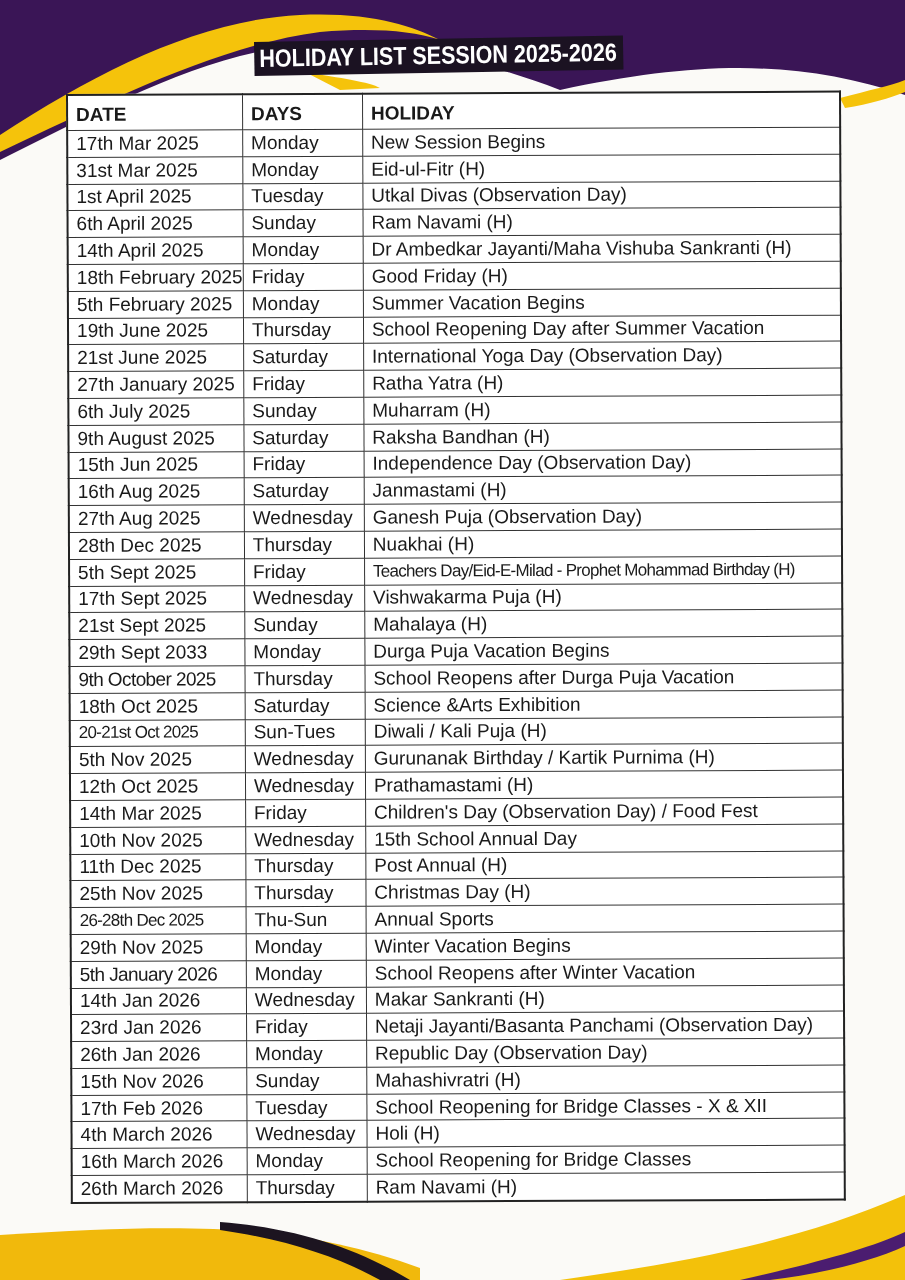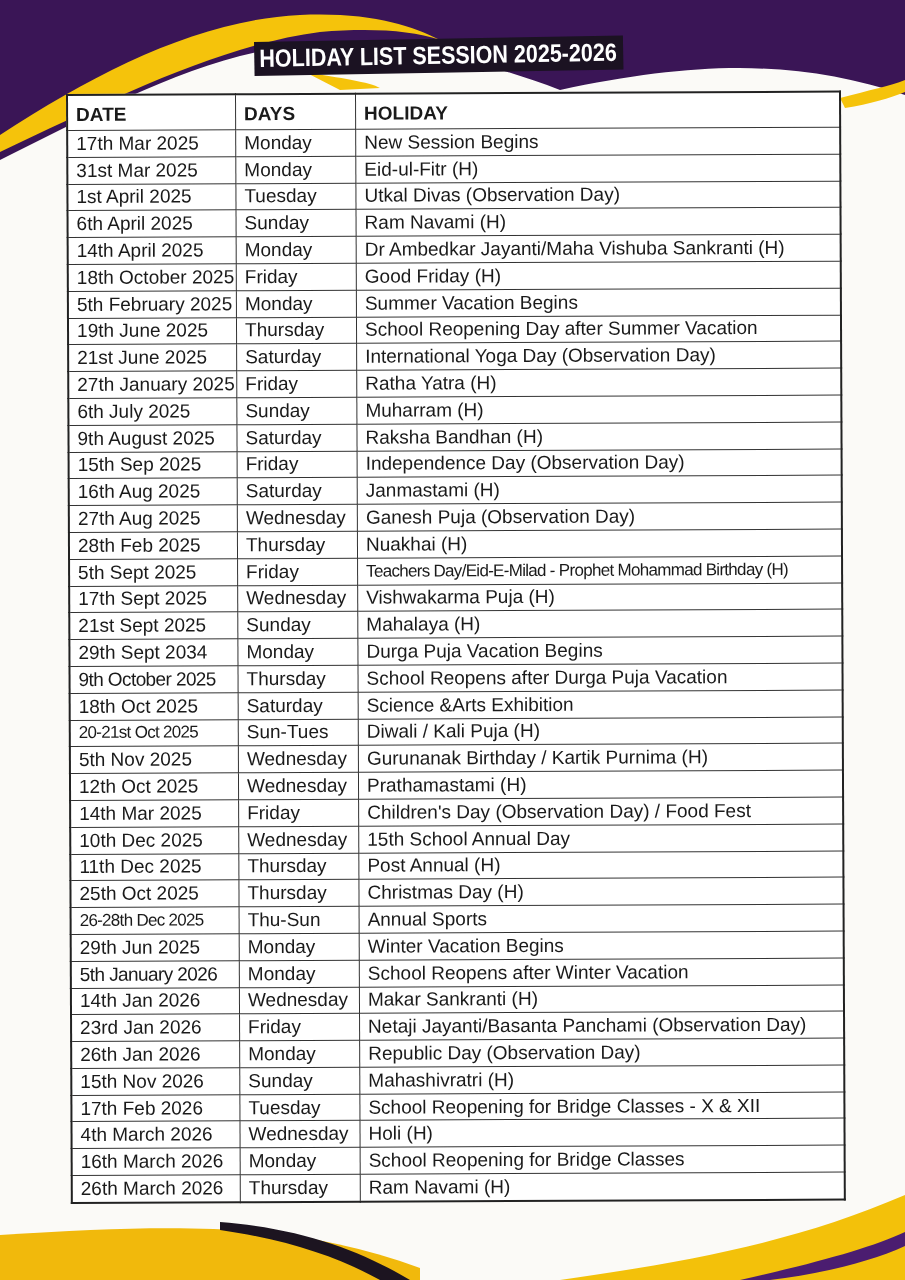--- a/index.html
+++ b/index.html
@@ -62,21 +62,21 @@
         <td class="c-date">6th April 2025</td>
         <td class="c-day">Sunday</td>
         <td class="c-hol">Ram Navami (H)</td>
       </tr>
       <tr>
         <td class="c-date">14th April 2025</td>
         <td class="c-day">Monday</td>
         <td class="c-hol">Dr Ambedkar Jayanti/Maha Vishuba Sankranti (H)</td>
       </tr>
       <tr>
-        <td class="c-date">18th October 2025</td>
+        <td class="c-date">18th February 2025</td>
         <td class="c-day">Friday</td>
         <td class="c-hol">Good Friday (H)</td>
       </tr>
       <tr>
         <td class="c-date">5th February 2025</td>
         <td class="c-day">Monday</td>
         <td class="c-hol">Summer Vacation Begins</td>
       </tr>
       <tr>
         <td class="c-date">19th June 2025</td>
@@ -97,56 +97,56 @@
         <td class="c-date">6th July 2025</td>
         <td class="c-day">Sunday</td>
         <td class="c-hol">Muharram (H)</td>
       </tr>
       <tr>
         <td class="c-date">9th August 2025</td>
         <td class="c-day">Saturday</td>
         <td class="c-hol">Raksha Bandhan (H)</td>
       </tr>
       <tr>
-        <td class="c-date">15th Sep 2025</td>
+        <td class="c-date">15th Jun 2025</td>
         <td class="c-day">Friday</td>
         <td class="c-hol">Independence Day (Observation Day)</td>
       </tr>
       <tr>
         <td class="c-date">16th Aug 2025</td>
         <td class="c-day">Saturday</td>
         <td class="c-hol">Janmastami (H)</td>
       </tr>
       <tr>
         <td class="c-date">27th Aug 2025</td>
         <td class="c-day">Wednesday</td>
         <td class="c-hol">Ganesh Puja (Observation Day)</td>
       </tr>
       <tr>
-        <td class="c-date">28th Feb 2025</td>
+        <td class="c-date">28th Dec 2025</td>
         <td class="c-day">Thursday</td>
         <td class="c-hol">Nuakhai (H)</td>
       </tr>
       <tr>
         <td class="c-date">5th Sept 2025</td>
         <td class="c-day">Friday</td>
         <td class="c-hol tiny">Teachers Day/Eid-E-Milad - Prophet Mohammad Birthday (H)</td>
       </tr>
       <tr>
         <td class="c-date">17th Sept 2025</td>
         <td class="c-day">Wednesday</td>
         <td class="c-hol">Vishwakarma Puja (H)</td>
       </tr>
       <tr>
         <td class="c-date">21st Sept 2025</td>
         <td class="c-day">Sunday</td>
         <td class="c-hol">Mahalaya (H)</td>
       </tr>
       <tr>
-        <td class="c-date">29th Sept 2034</td>
+        <td class="c-date">29th Sept 2033</td>
         <td class="c-day">Monday</td>
         <td class="c-hol">Durga Puja Vacation Begins</td>
       </tr>
       <tr>
         <td class="c-date narrow">9th October 2025</td>
         <td class="c-day">Thursday</td>
         <td class="c-hol">School Reopens after Durga Puja Vacation</td>
       </tr>
       <tr>
         <td class="c-date">18th Oct 2025</td>
@@ -167,41 +167,41 @@
         <td class="c-date">12th Oct 2025</td>
         <td class="c-day">Wednesday</td>
         <td class="c-hol">Prathamastami (H)</td>
       </tr>
       <tr>
         <td class="c-date">14th Mar 2025</td>
         <td class="c-day">Friday</td>
         <td class="c-hol">Children's Day (Observation Day) / Food Fest</td>
       </tr>
       <tr>
-        <td class="c-date">10th Dec 2025</td>
+        <td class="c-date">10th Nov 2025</td>
         <td class="c-day">Wednesday</td>
         <td class="c-hol">15th School Annual Day</td>
       </tr>
       <tr>
         <td class="c-date">11th Dec 2025</td>
         <td class="c-day">Thursday</td>
         <td class="c-hol">Post Annual (H)</td>
       </tr>
       <tr>
-        <td class="c-date">25th Oct 2025</td>
+        <td class="c-date">25th Nov 2025</td>
         <td class="c-day">Thursday</td>
         <td class="c-hol">Christmas Day (H)</td>
       </tr>
       <tr>
         <td class="c-date narrow tiny">26-28th Dec 2025</td>
         <td class="c-day">Thu-Sun</td>
         <td class="c-hol">Annual Sports</td>
       </tr>
       <tr>
-        <td class="c-date">29th Jun 2025</td>
+        <td class="c-date">29th Nov 2025</td>
         <td class="c-day">Monday</td>
         <td class="c-hol">Winter Vacation Begins</td>
       </tr>
       <tr>
         <td class="c-date narrow">5th January 2026</td>
         <td class="c-day">Monday</td>
         <td class="c-hol">School Reopens after Winter Vacation</td>
       </tr>
       <tr>
         <td class="c-date">14th Jan 2026</td>

